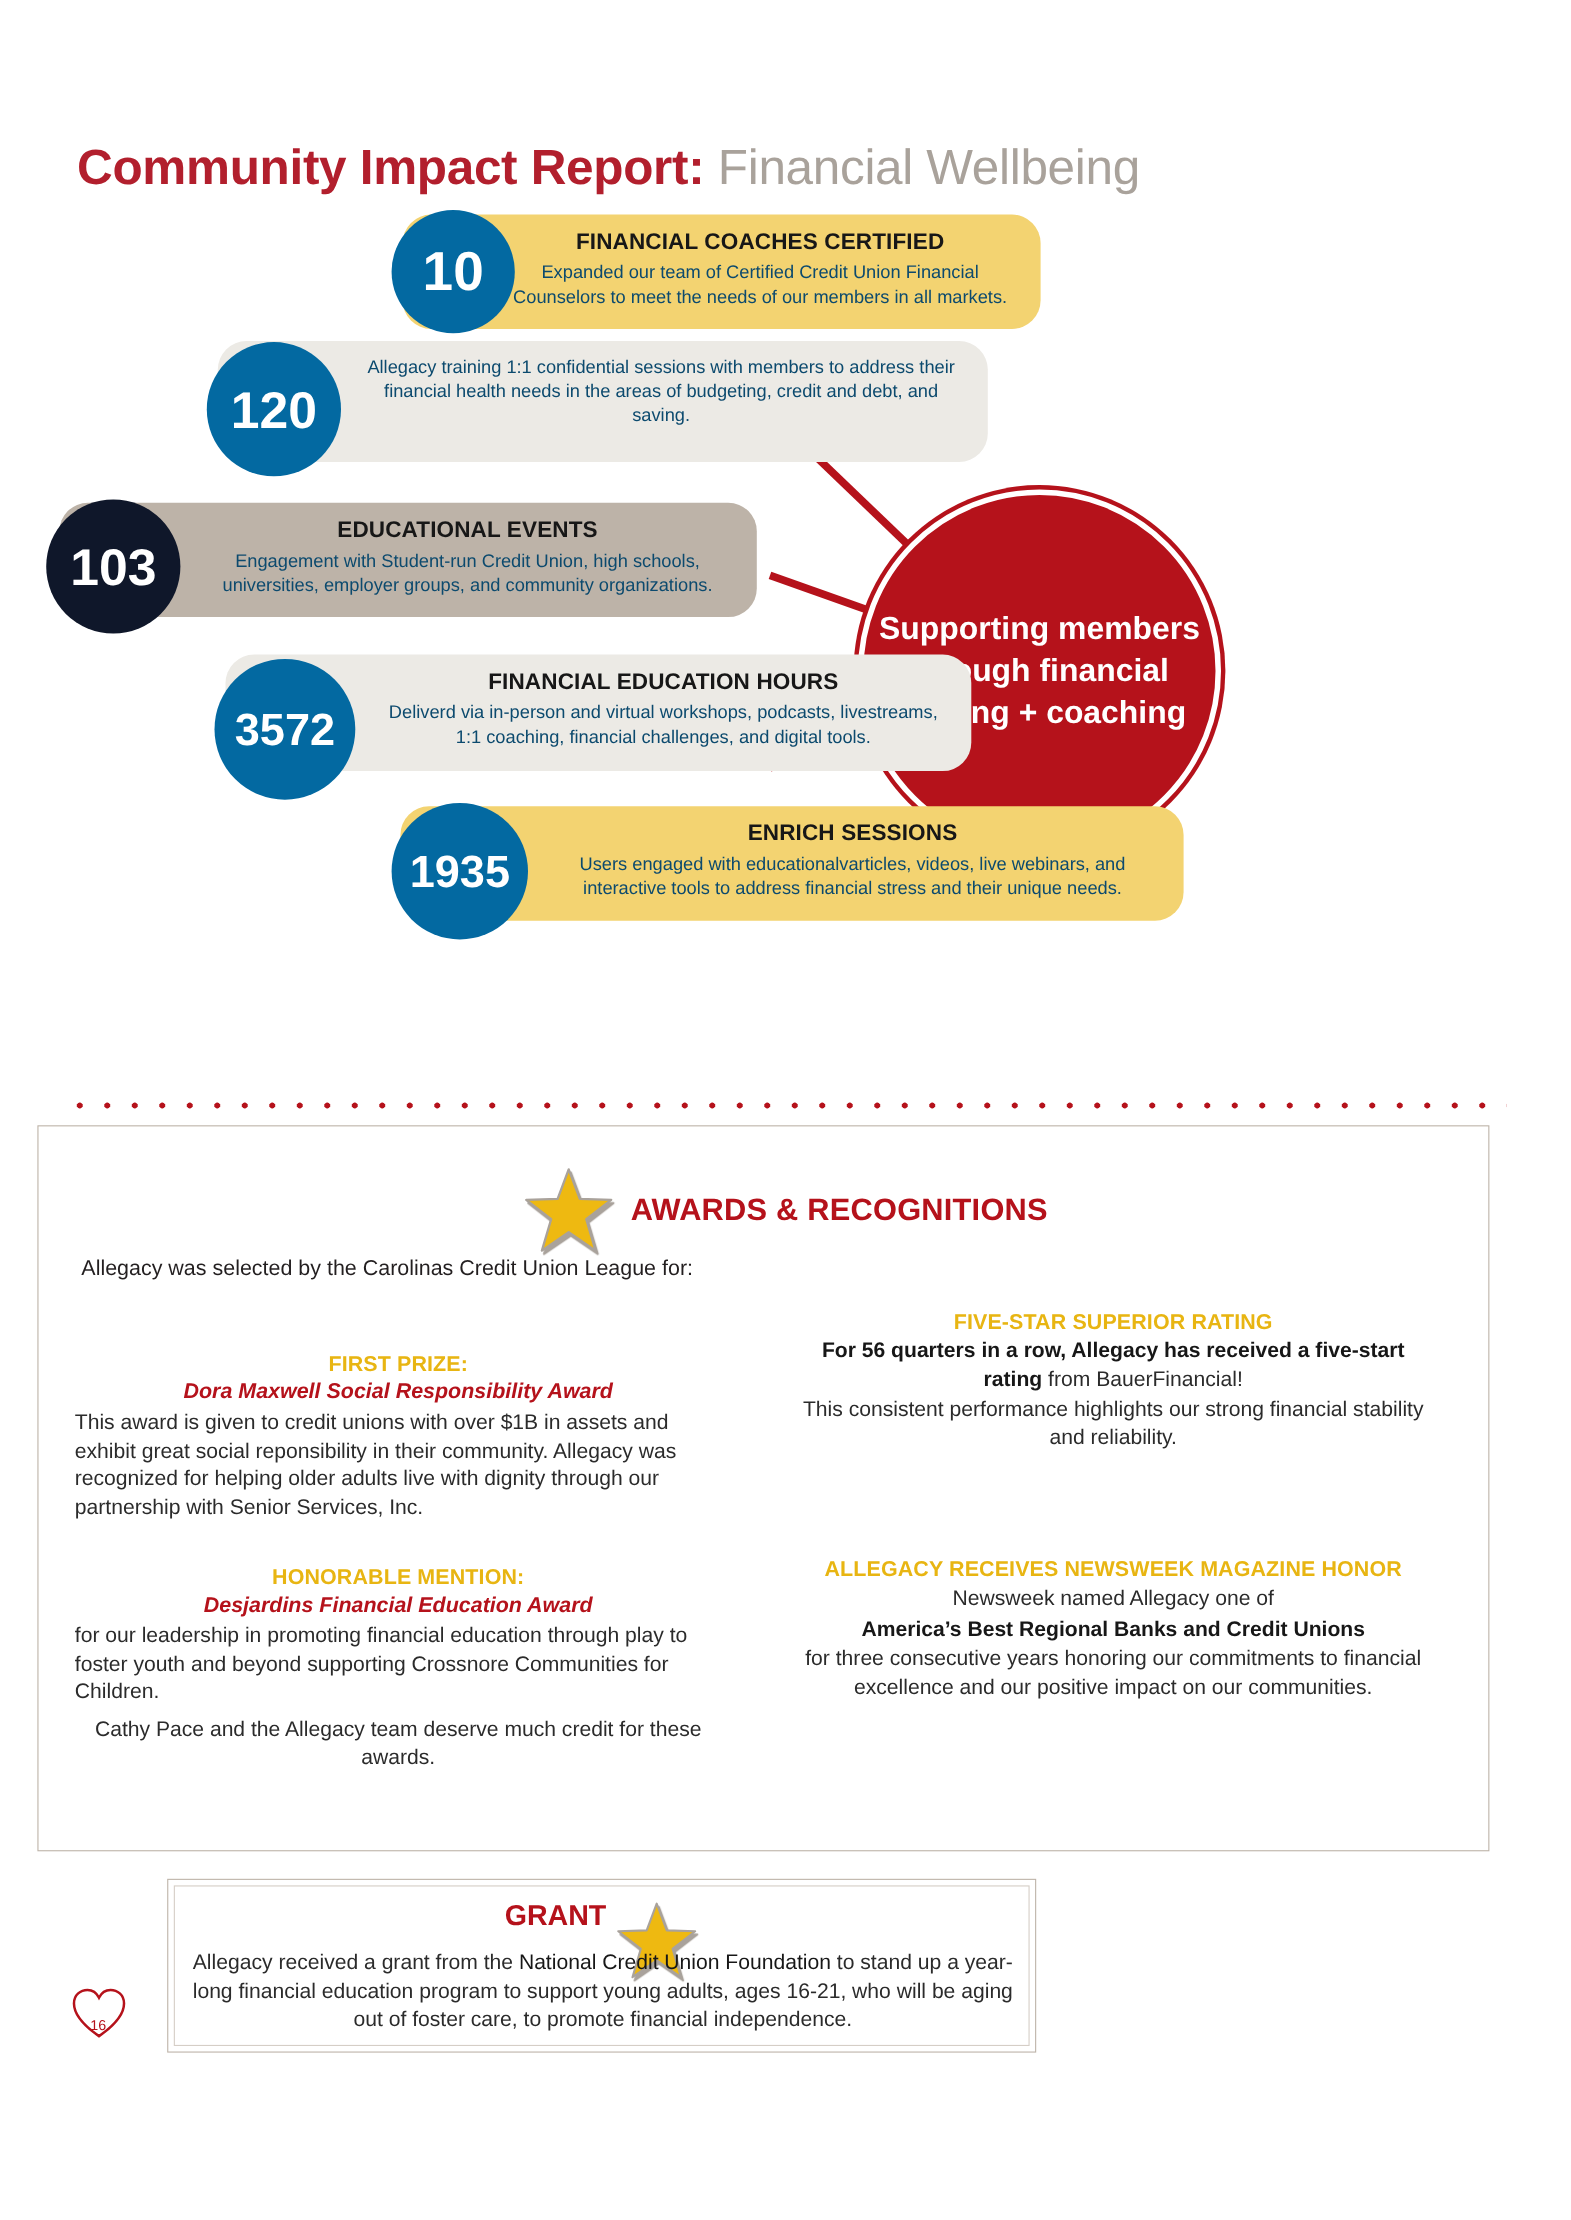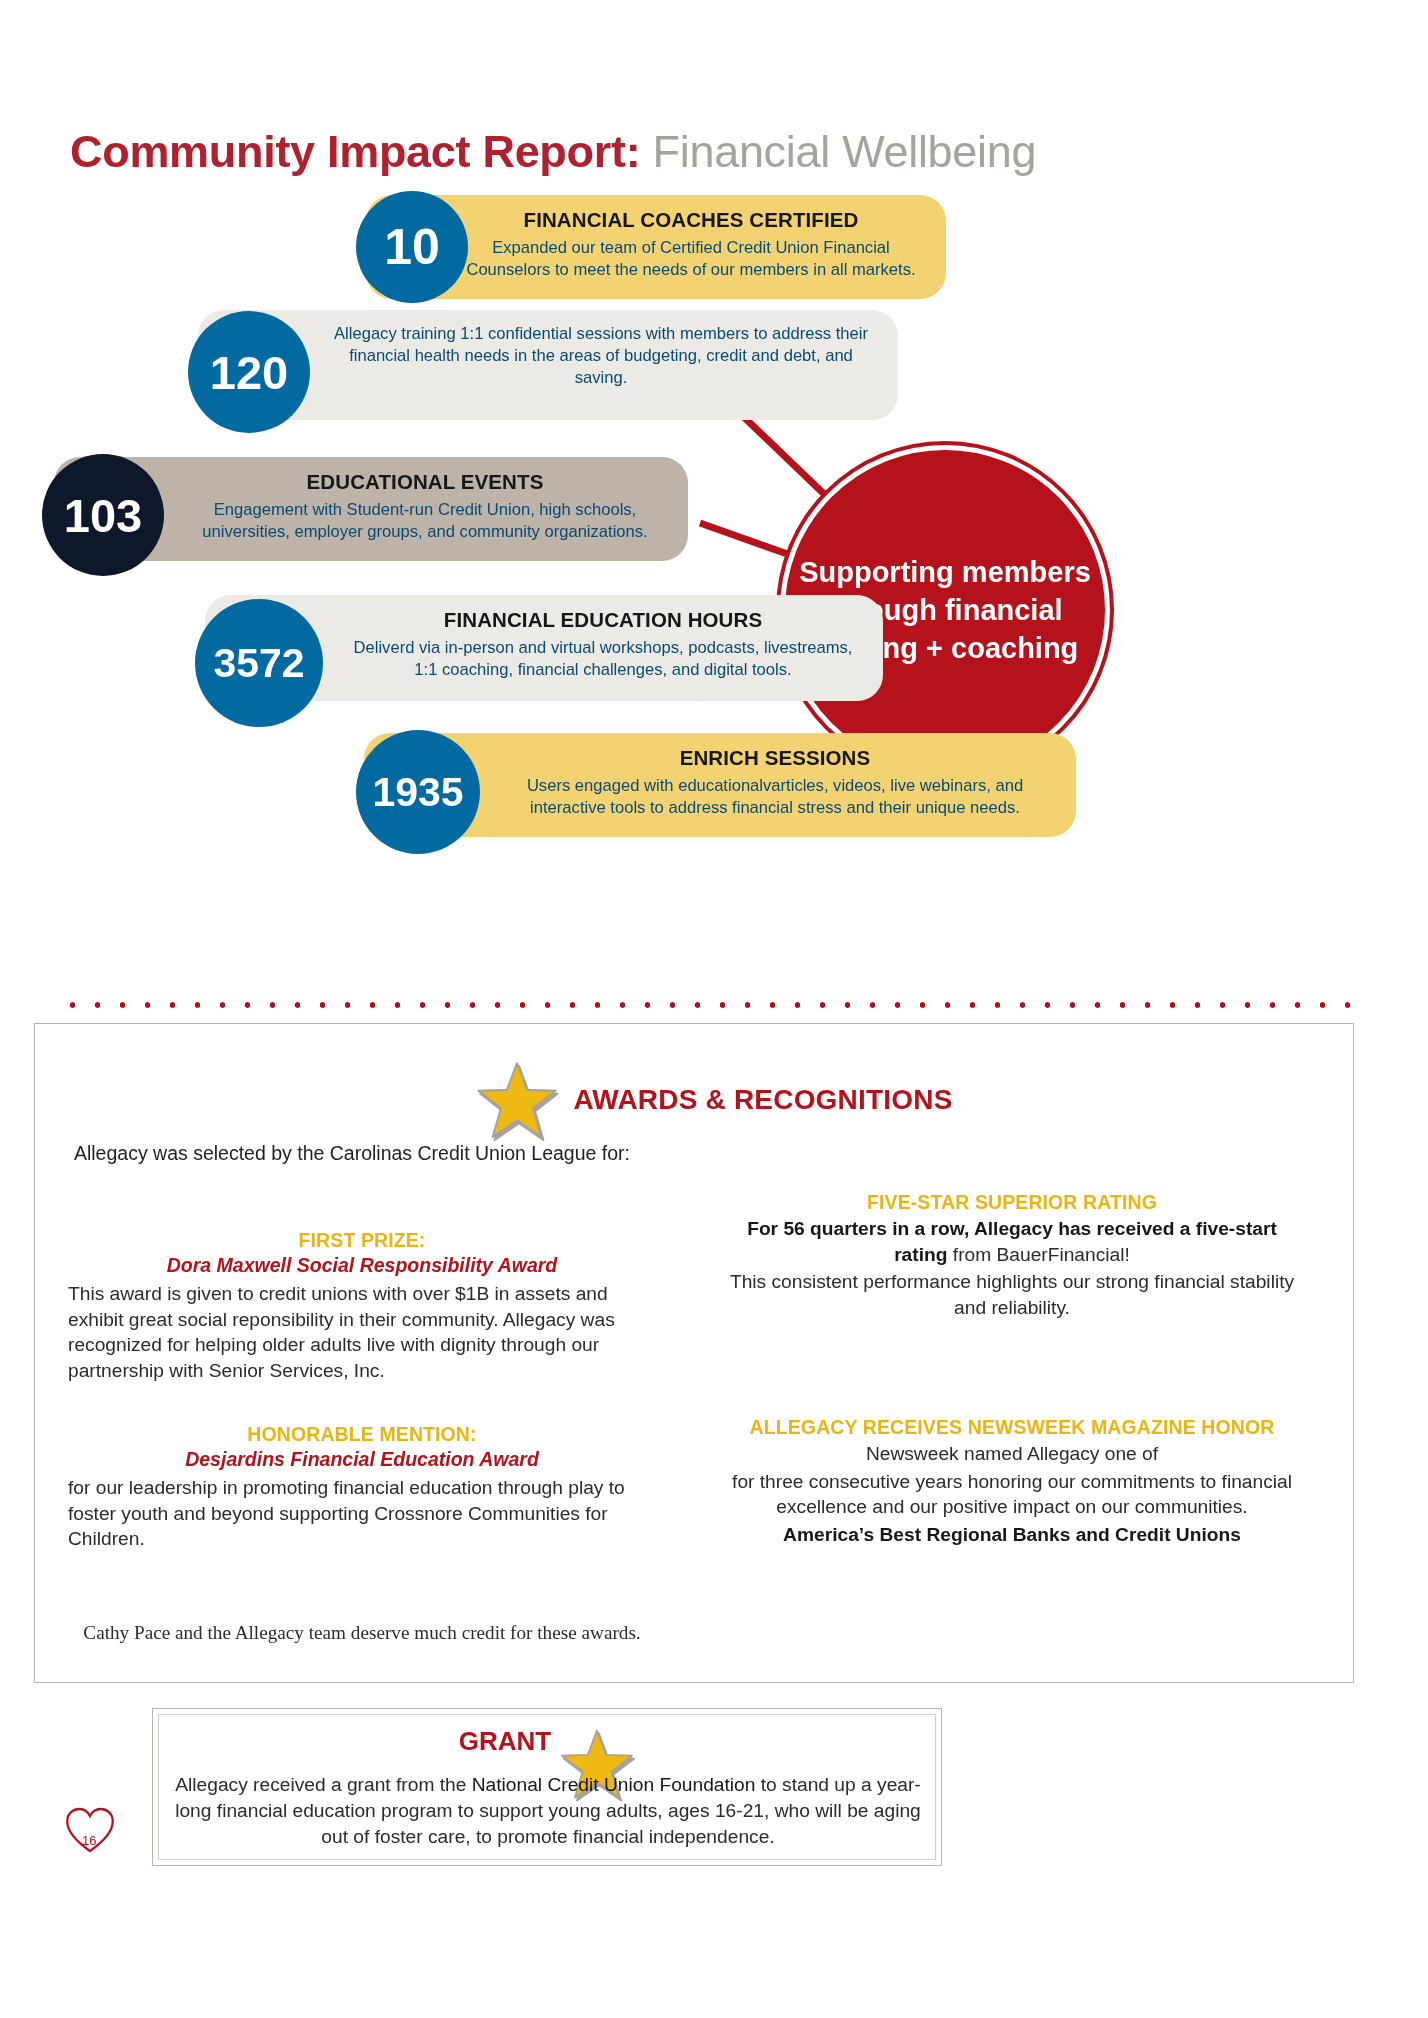--- a/index.html
+++ b/index.html
@@ -215,37 +215,37 @@
     <div class="a-sub">Dora Maxwell Social Responsibility Award</div>
     <div class="a-body">This award is given to credit unions with over $1B in assets and exhibit great social reponsibility in their community. Allegacy was recognized for helping older adults live with dignity through our partnership with Senior Services, Inc.</div>
   </div>
 
   <div class="col col-left" style="top:1422px;">
     <div class="a-kicker">HONORABLE MENTION:</div>
     <div class="a-sub">Desjardins Financial Education Award</div>
     <div class="a-body">for our leadership in promoting financial education through play to foster youth and beyond supporting Crossnore Communities for Children.</div>
   </div>
 
-  <div class="col col-left a-note" style="top:1620px;font-family:Liberation Serif, serif;">Cathy Pace and the Allegacy team deserve much credit for these awards.</div>
+  <div class="col col-left a-note" style="top:1560px;">Cathy Pace and the Allegacy team deserve much credit for these awards.</div>
 
   <div class="col col-right" style="top:1190px;">
     <div class="a-kicker">FIVE-STAR SUPERIOR RATING</div>
     <div class="a-body center">
       <b>For 56 quarters in a row, Allegacy has received a five-start rating</b><span> from BauerFinancial!</span>
     </div>
     <div class="a-body center">This consistent performance highlights our strong financial stability and reliability.</div>
   </div>
 
   <div class="col col-right" style="top:1415px;">
     <div class="a-kicker">ALLEGACY RECEIVES NEWSWEEK MAGAZINE HONOR</div>
     <div class="a-body center">Newsweek named Allegacy one of</div>
-    <div class="a-body center">for three consecutive years honoring our commitments to financial excellence and our positive impact on our communities.</div>
     <div class="a-body center">
       <b>America’s Best Regional Banks and Credit Unions</b>
     </div>
+    <div class="a-body center">for three consecutive years honoring our commitments to financial excellence and our positive impact on our communities.</div>
   </div>
 
   <div class="grant-box"></div>
   <div class="grant-inner"></div>
 
   <div class="grant-head">
     <span class="grant-title">GRANT</span>
     <svg class="star" style="width:76px;height:76px;" viewBox="0 0 100 100">
       <polygon points="50,6 62,38 96,39 69,60 79,94 50,74 21,94 31,60 4,39 38,38" fill="#eeb911" stroke="#a9a29b" stroke-width="2.5" stroke-linejoin="round"></polygon>
     </svg>

